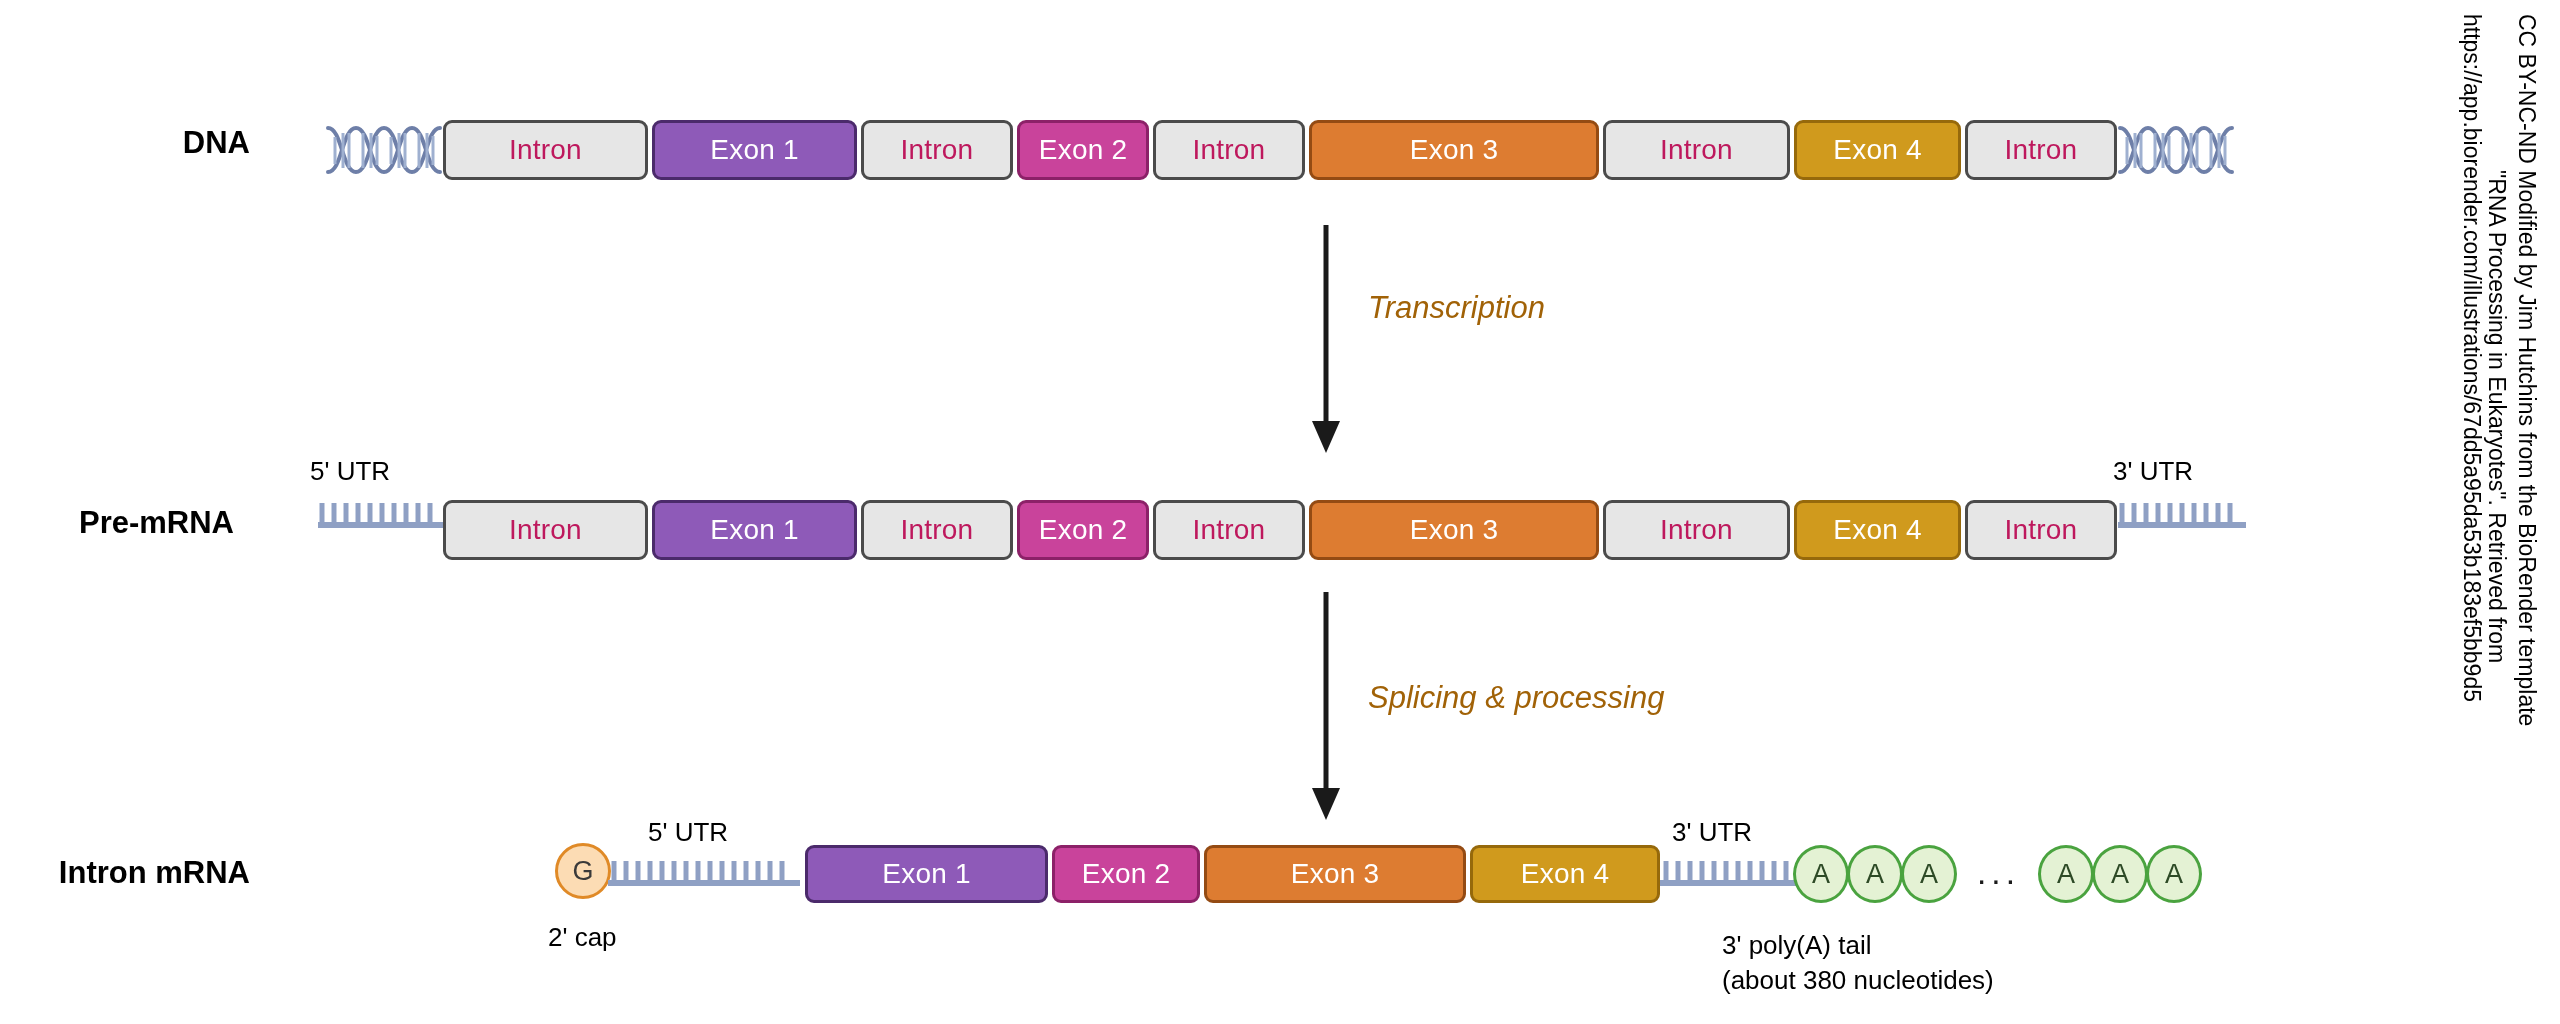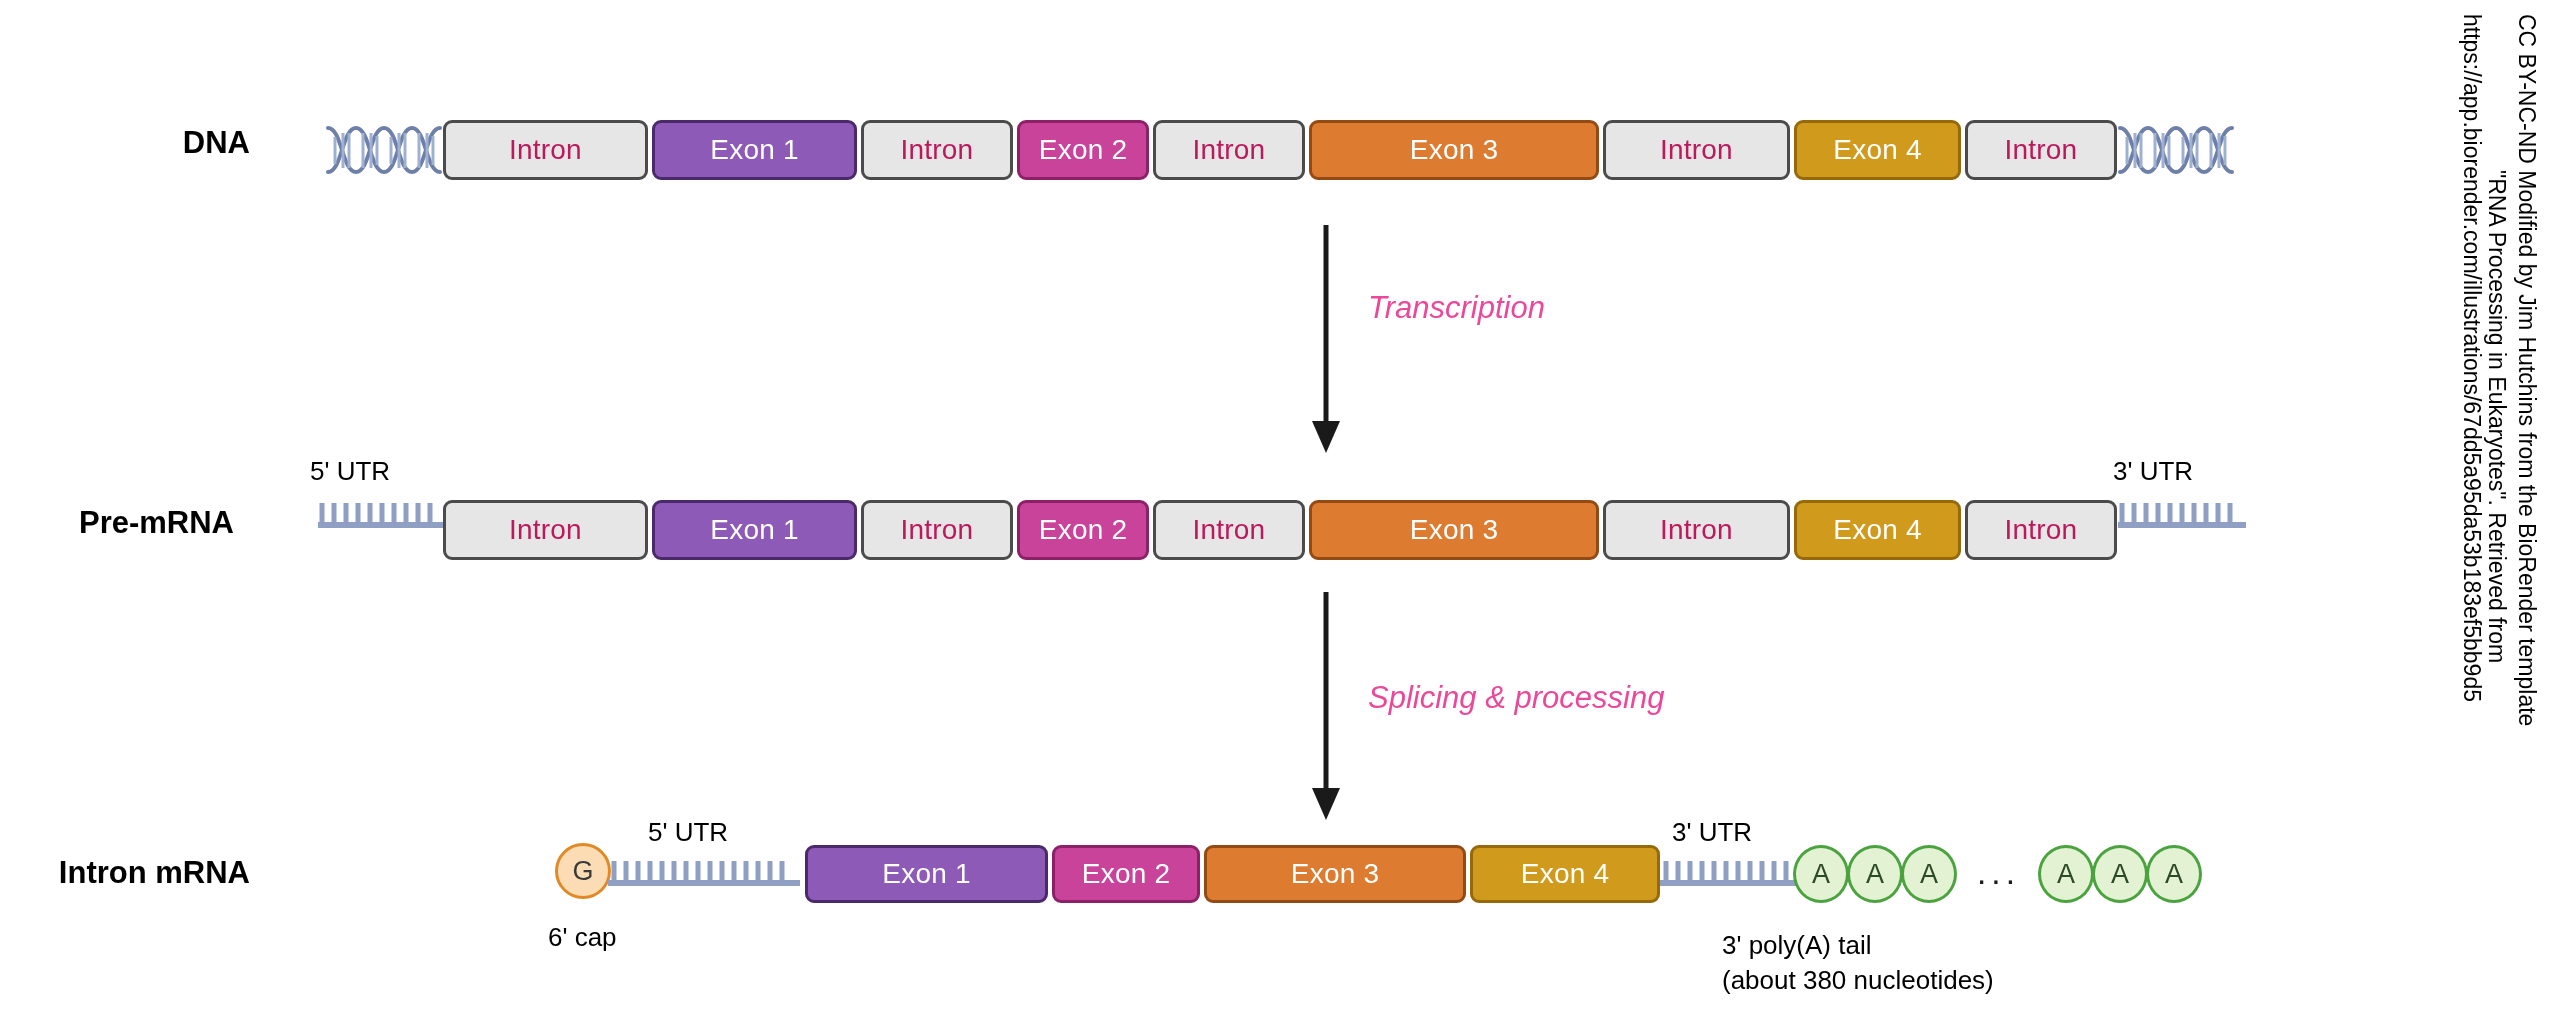--- a/index.html
+++ b/index.html
@@ -44,21 +44,21 @@
 
   
   .utr{position:absolute;}
 
   
   .arrow{position:absolute;}
   .arrow-label{
     position:absolute;
     font-style:italic;
     font-size:31px;
-    color:#ec4899;
+    color:#a16207;
     white-space:nowrap;
   }
 
   
   .note{
     position:absolute;
     font-size:26px;
     color:#000;
     white-space:nowrap;
   }
@@ -227,21 +227,21 @@
     <svg width="40" height="230" viewBox="0 0 40 230">
       <line x1="20" y1="0" x2="20" y2="200" stroke="#1a1a1a" stroke-width="5"></line>
       <polygon points="20,228 6,196 34,196" fill="#1a1a1a"></polygon>
     </svg>
   </div>
   <div class="arrow-label" style="left:1368px;top:680px;">Splicing &amp; processing</div>
 
   <div class="row-label" style="left:10px;top:855px;width:240px;">Intron mRNA</div>
 
   <div class="cap" style="left:555px;top:843px;width:56px;height:56px;">G</div>
-  <div class="note" style="left:548px;top:922px;">6' cap</div>
+  <div class="note" style="left:548px;top:922px;">2' cap</div>
 
   <div class="note" style="left:648px;top:817px;">5' UTR</div>
   <div class="utr" style="left:608px;top:855px;width:192px;height:36px;">
     <svg width="192" height="36" viewBox="0 0 192 36">
       <line x1="0" y1="28" x2="192" y2="28" stroke="#8fa0c4" stroke-width="6"></line>
       <g stroke="#8fa0c4" stroke-width="5">
         <line x1="6" y1="6" x2="6" y2="28"></line>
           <line x1="18" y1="6" x2="18" y2="28"></line>
         <line x1="30" y1="6" x2="30" y2="28"></line>
           <line x1="42" y1="6" x2="42" y2="28"></line>

